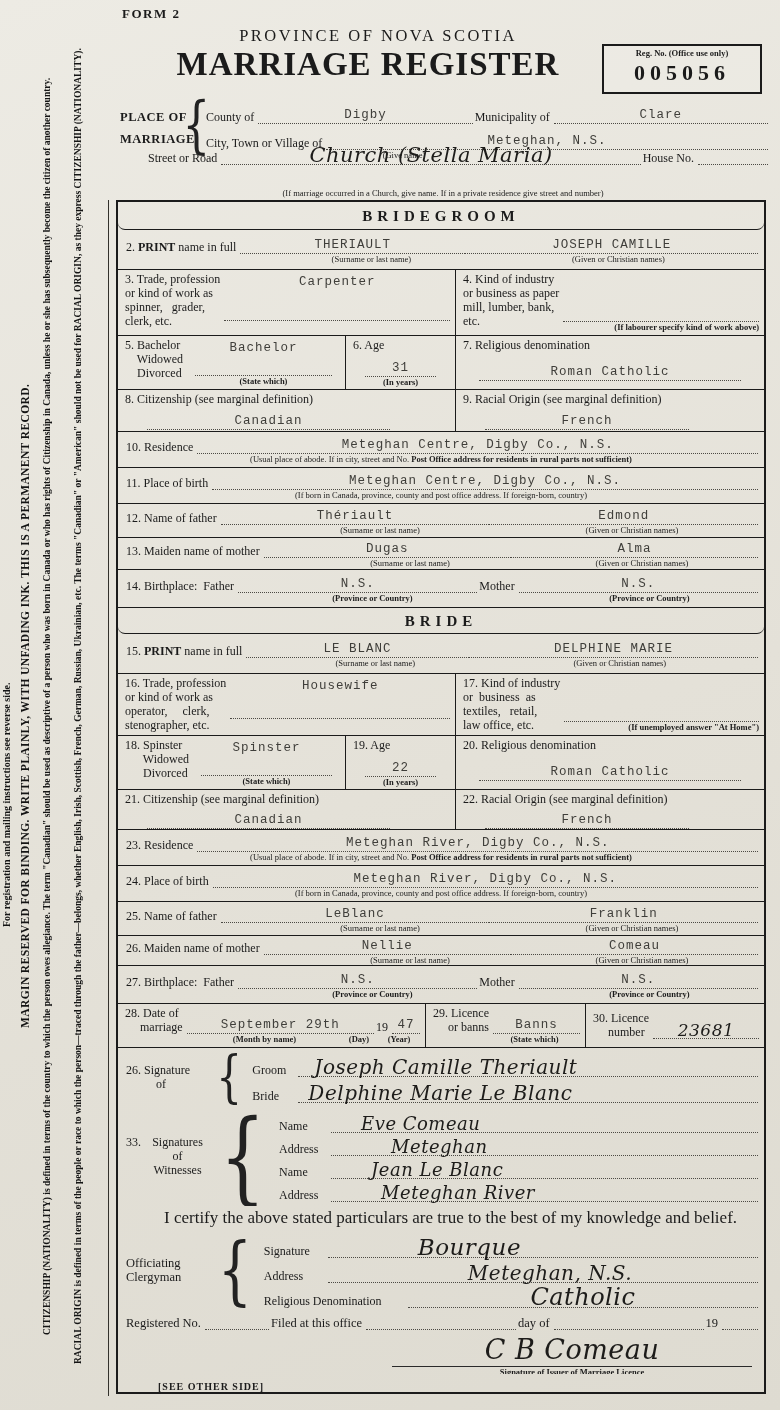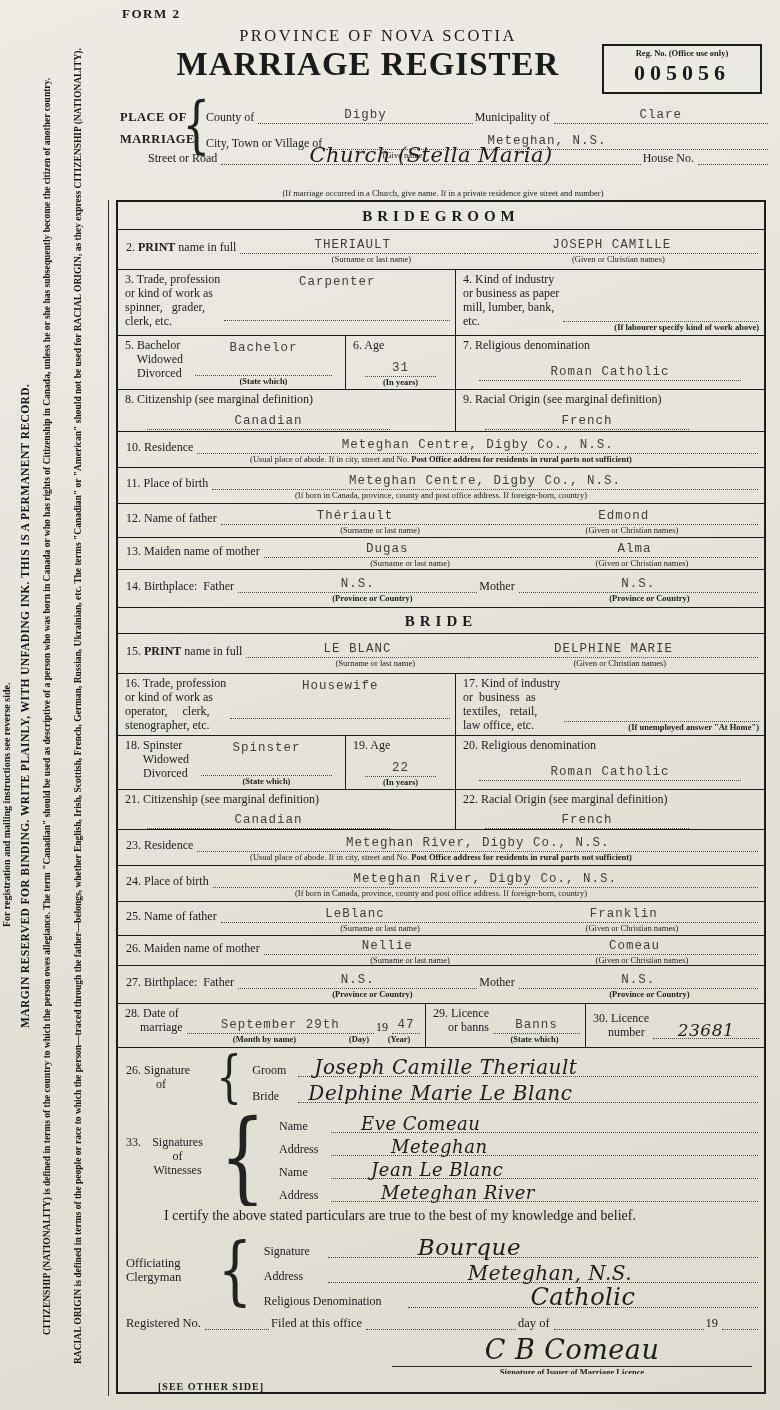--- a/index.html
+++ b/index.html
@@ -45,21 +45,21 @@
 
   .street-line { position:absolute; left:118px; top:148px; width:650px; padding-left:28px; }
   .street-note { position:absolute; left:118px; top:188px; width:650px; text-align:center; }
 
   .box { position:absolute; left:116px; top:200px; width:650px; border:2px solid #1b1b1b; }
   .row { border-bottom:1.5px solid #1b1b1b; position:relative; padding:2px 6px; overflow:hidden; }
   .row.noline { border-bottom:none; }
   .cols{ display:flex; border-bottom:1.5px solid #1b1b1b; overflow:hidden; }
   .col { padding:2px 5px; position:relative; overflow:hidden; }
   .col + .col { border-left:1.5px solid #1b1b1b; }
-  .sect{ text-align:center; font-weight:bold; font-size:15px; letter-spacing:5px; padding:6px 0 4px; border-bottom:1.5px solid #1b1b1b; }
+  .sect{ text-align:center; font-weight:bold; font-size:15px; letter-spacing:5px; padding:6px 0 4px; border-bottom:1.5px solid #1b1b1b;border-radius:7px; }
   .colflex { display:flex; }
   .vbottom { flex:1; display:flex; flex-direction:column; justify-content:flex-end; }
   .vcenter { flex:1; display:flex; flex-direction:column; justify-content:space-between; }
 </style>
 </head>
 <body>
 
 <div class="vt" id="m-reverse">For registration and mailing instructions see reverse side.</div>
 <div class="vt" id="m-binding">MARGIN RESERVED FOR BINDING.   WRITE PLAINLY, WITH UNFADING INK.    THIS IS A PERMANENT RECORD.</div>
 <div class="vt" id="m-citizen">CITIZENSHIP (NATIONALITY) is defined in terms of the country to which the person owes allegiance.  The term "Canadian" should be used as descriptive of a person who was born in Canada or who has rights of Citizenship in Canada, unless he or she has subsequently become the citizen of another country.</div>
@@ -434,21 +434,21 @@
         <span class="lab" style="width:54px">Name</span>
         <span class="fill" style="text-align:left; padding-left:40px"><span class="hw">Jean Le Blanc</span></span>
       </div>
       <div class="fl" style="height:23px">
         <span class="lab" style="width:54px">Address</span>
         <span class="fill" style="text-align:left; padding-left:50px"><span class="hw">Meteghan River</span></span>
       </div>
     </div>
   </div>
 
-  <div class="row noline" style="height:26px; padding-left:46px; font-size:14px">
+  <div class="row noline" style="height:26px; padding-left:46px; font-size:17px">
     <span>I certify the above stated particulars are true to the best of my knowledge and belief.</span>
   </div>
 
   <div class="row noline" style="height:76px; display:flex; align-items:center">
     <div class="lab pre" style="width:88px; font-size:12.5px">Officiating
 Clergyman</div>
     <div class="brace" style="font-size:72px"></div>
     <div style="flex:1; padding-left:4px">
       <div class="fl" style="height:25px">
         <span class="lab" style="width:66px">Signature</span>

